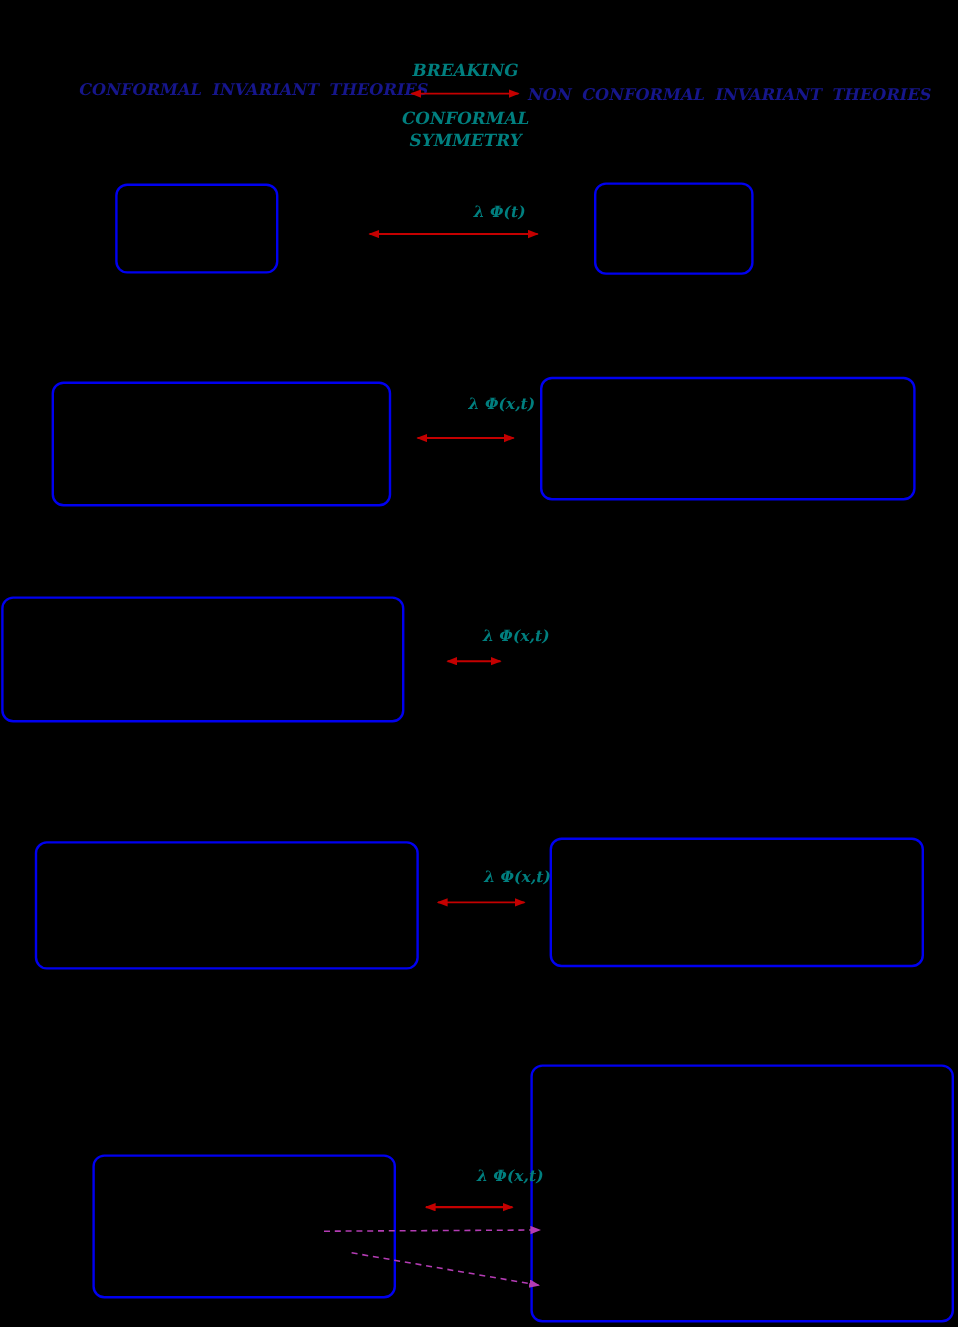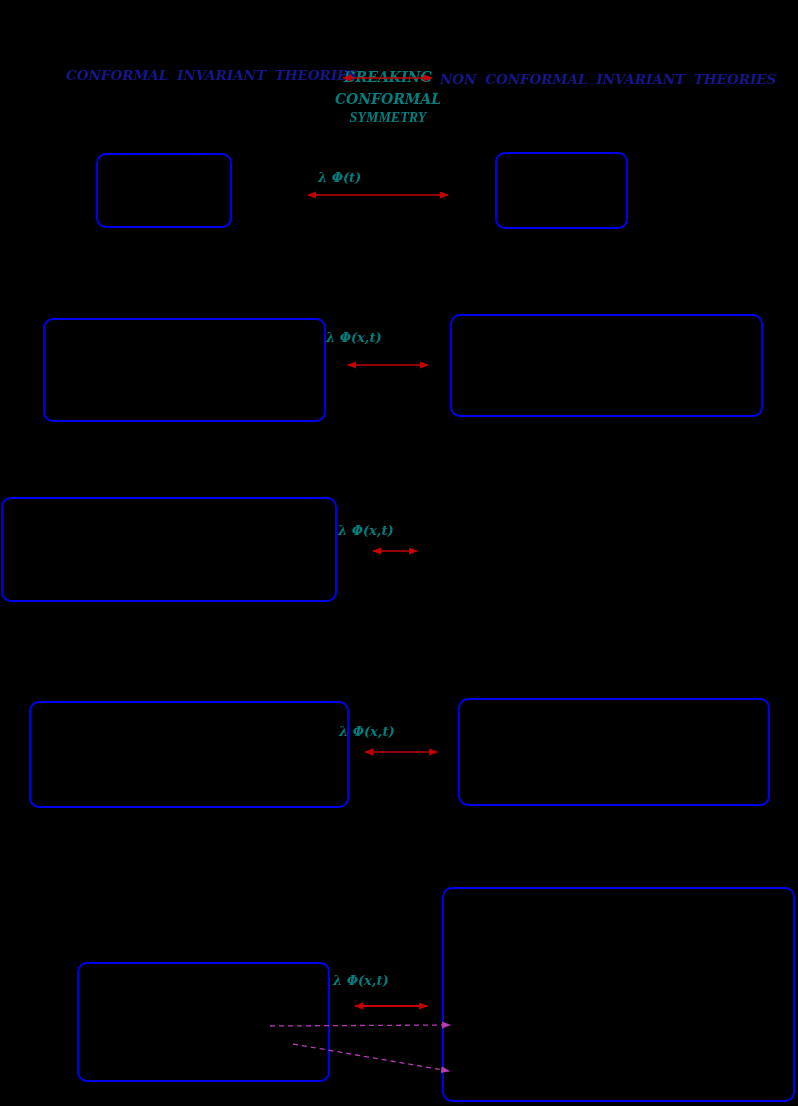--- a/index.html
+++ b/index.html
@@ -43,40 +43,40 @@
     border-radius: 10px;
     background: transparent;
     box-sizing: border-box;
   }
   .coupling {
     position: absolute;
     width: 120px;
     color: var(--teal_text, #007f7f);
     font-weight: bold; font-style: italic;
     font-size: 13px;
-    text-align: left;
+    text-align: right;
     white-space: nowrap;
   }
   svg.overlay {
     position: absolute;
     top: 0; left: 0;
     pointer-events: none;
   }
 </style>
 </head>
 <body>
 
 <div class="canvas">
 
 
-  <div class="teal" style="left:308px; top:69px; width:160px; font-size:14px;">BREAKING</div>
+  <div class="teal" style="left:308px; top:51px; width:160px; font-size:14px;">BREAKING</div>
   <div class="hdr" style="left:66px; top:67px; width:270px;">CONFORMAL INVARIANT THEORIES</div>
   <div class="hdr" style="left:440px; top:71px; width:300px;">NON CONFORMAL INVARIANT THEORIES</div>
   <div class="teal" style="left:308px; top:91px; width:160px; font-size:14px;">CONFORMAL</div>
-  <div class="teal" style="left:308px; top:110px; width:160px; font-size:14px;font-family:Liberation Serif, serif;">SYMMETRY</div>
+  <div class="teal" style="left:308px; top:110px; width:160px; font-size:14px;">SYMMETRY</div>
 
   <div class="box" style="left:96px;  top:153px; width:136px; height:75px;"></div>
   <div class="box" style="left:495px; top:152px; width:133px; height:77px;"></div>
 
   <div class="box" style="left:43px;  top:318px; width:283px; height:104px;"></div>
   <div class="box" style="left:450px; top:314px; width:313px; height:103px;"></div>
 
   <div class="box" style="left:1px;   top:497px; width:336px; height:105px;"></div>
 
   <div class="box" style="left:29px;  top:701px; width:320px; height:107px;"></div>

